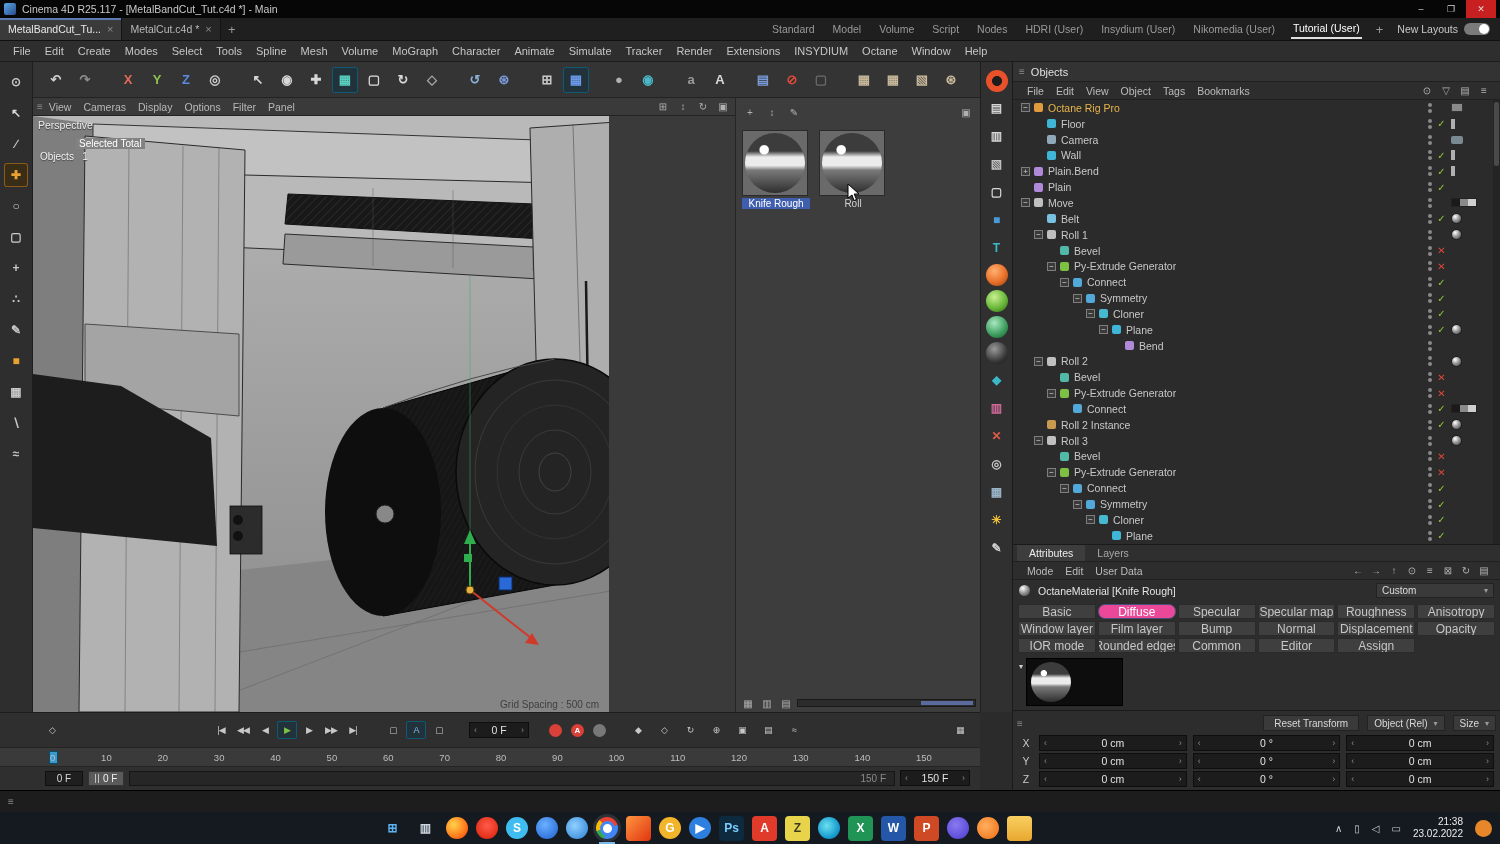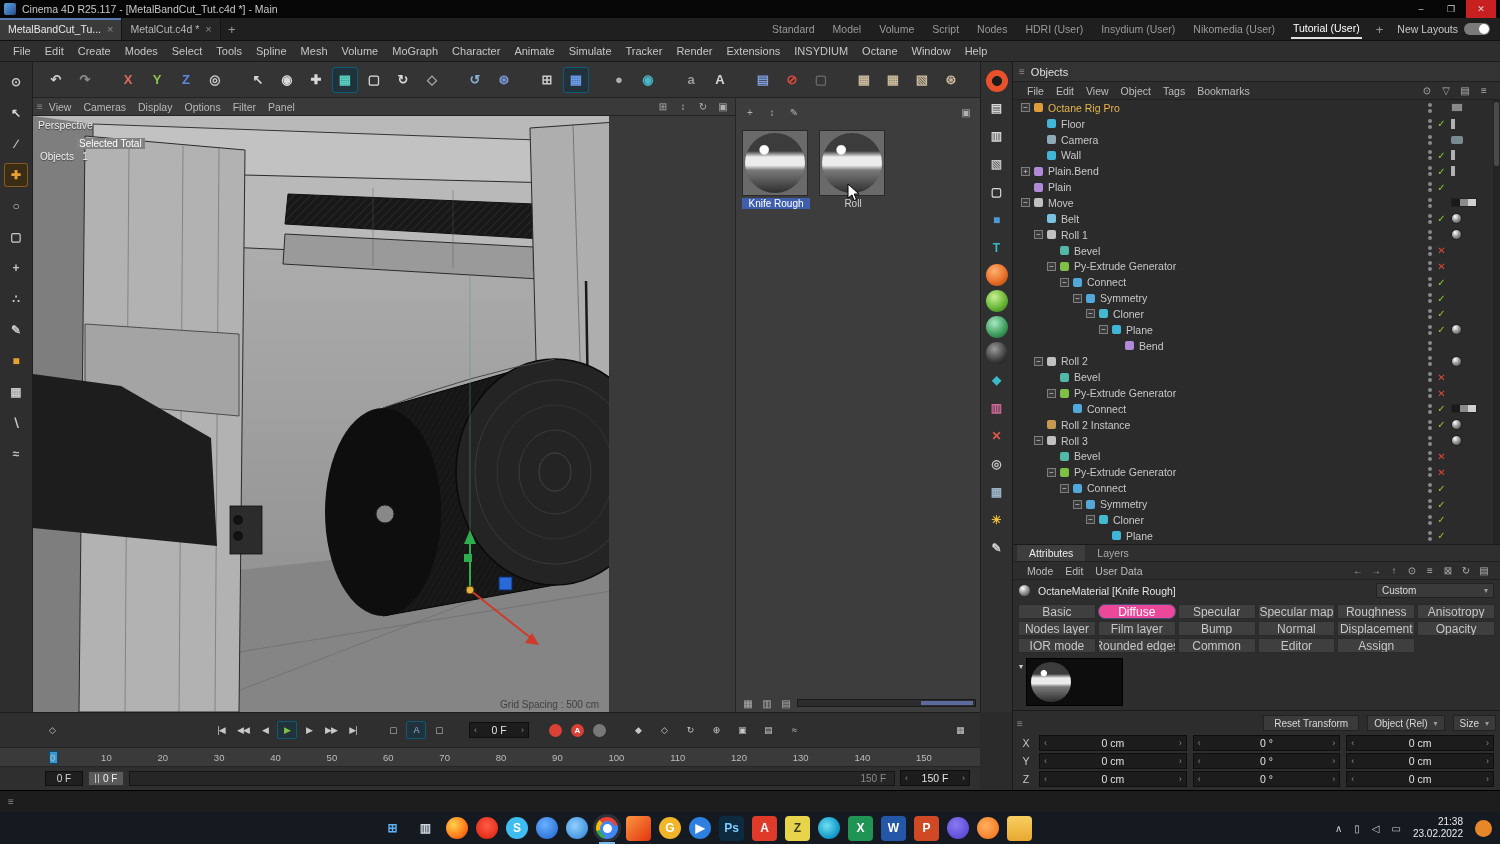--- a/index.html
+++ b/index.html
@@ -897,21 +897,21 @@
         <span class="caret">▾</span>
       </span>
     </div>
     <div class="mat-tabs">
       <span class="mtab">Basic</span>
         <span class="mtab active">Diffuse</span>
         <span class="mtab">Specular</span>
         <span class="mtab">Specular map</span>
         <span class="mtab">Roughness</span>
         <span class="mtab">Anisotropy</span>
-        <span class="mtab">Nodes layer</span>
+        <span class="mtab">Window layer</span>
         <span class="mtab">Film layer</span>
         <span class="mtab">Bump</span>
         <span class="mtab">Normal</span>
         <span class="mtab">Displacement</span>
         <span class="mtab">Opacity</span>
         <span class="mtab">IOR mode</span>
         <span class="mtab">Rounded edges</span>
         <span class="mtab">Common</span>
         <span class="mtab">Editor</span>
         <span class="mtab">Assign</span>

